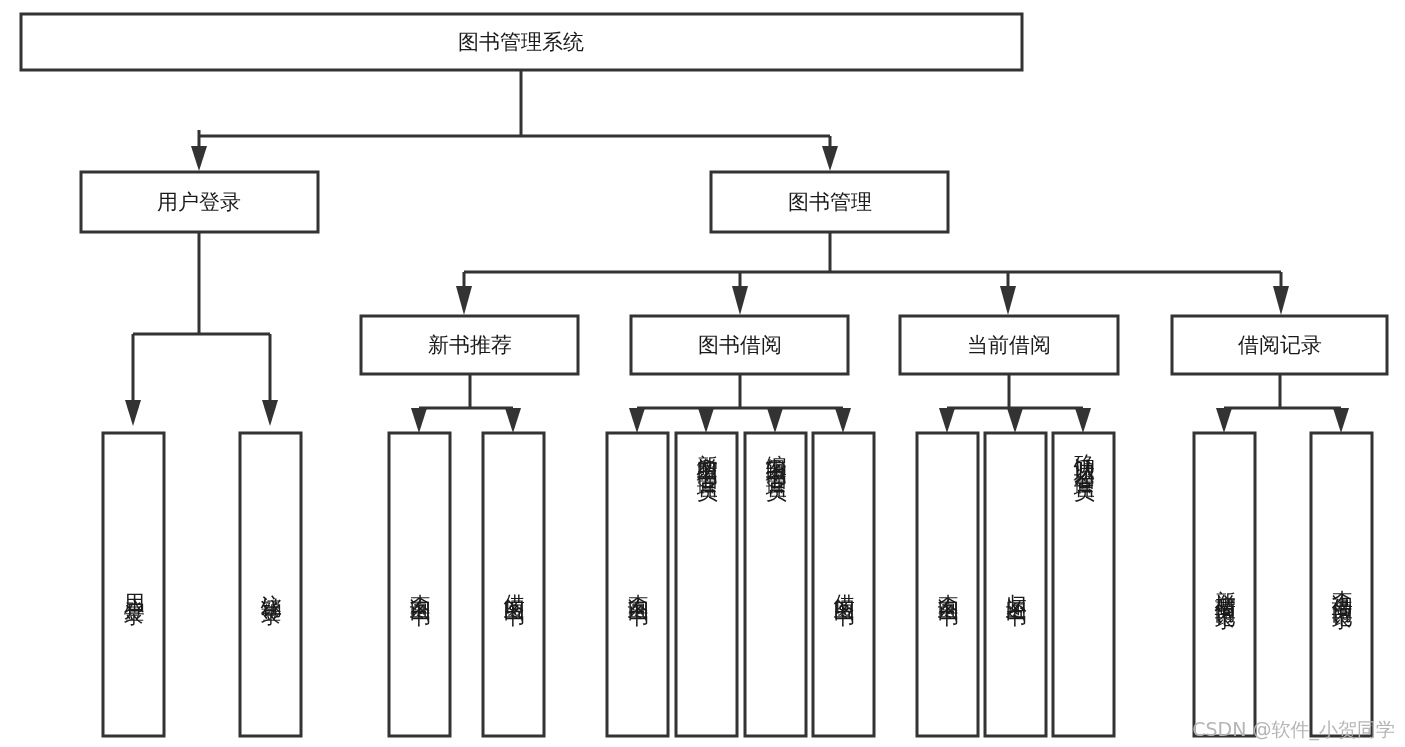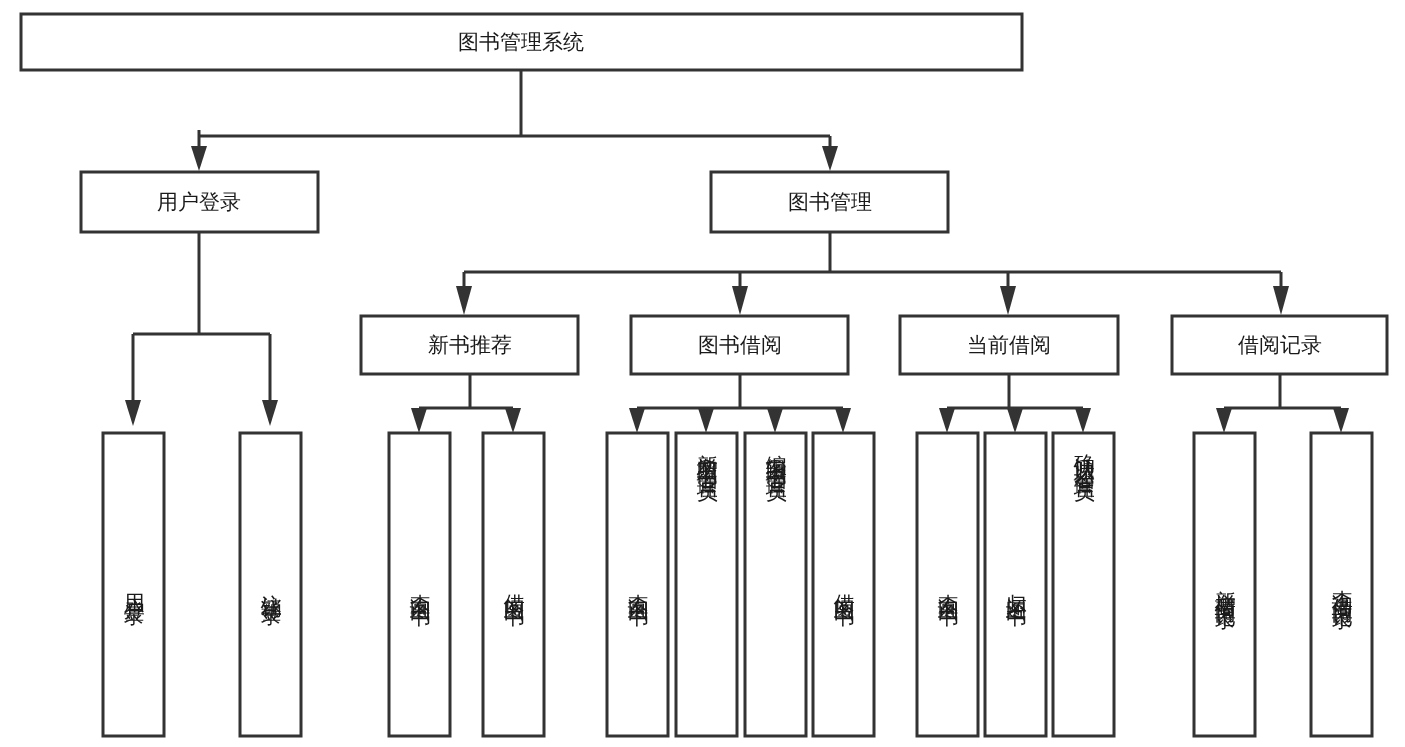--- a/index.html
+++ b/index.html
@@ -218,14 +218,15 @@
     <span class="vtext">确认归还（管理员）</span>
   </div>
 
   <div class="vnode center" style="left:1194px; top:433px; width:61px; height:303px;">
     <span class="vtext">新增借阅记录</span>
   </div>
   <div class="vnode center" style="left:1311px; top:433px; width:61px; height:303px;">
     <span class="vtext">查询借阅记录</span>
   </div>
 
+  <div class="watermark">CSDN @软件_小贺同学</div>
 
 </div>
 
 </body></html>

